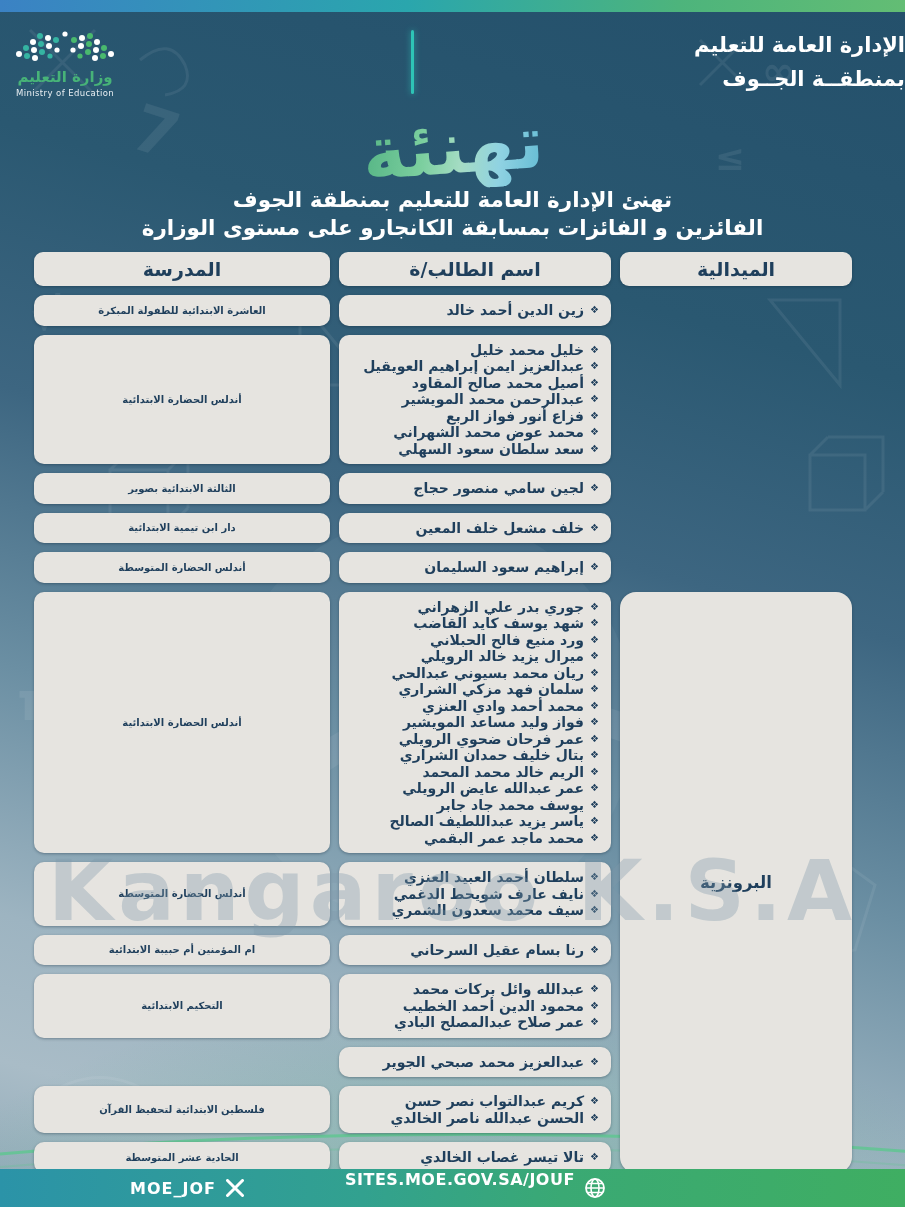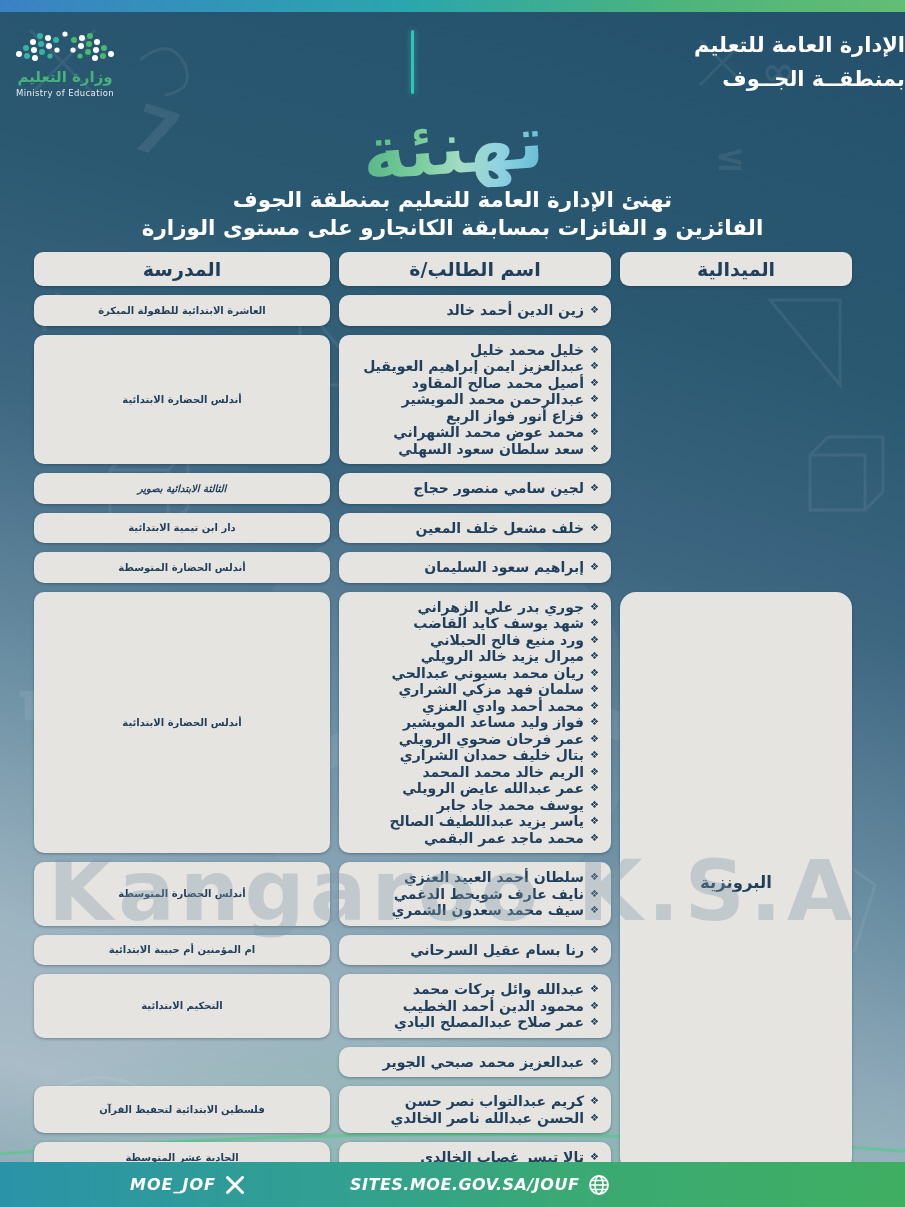--- a/index.html
+++ b/index.html
@@ -45,27 +45,27 @@
   .school-cell{display:flex;align-items:center;justify-content:center;text-align:right;font-size:10px;line-height:17px;padding:5px 10px;}
   .sline{display:flex;align-items:center;gap:6px;justify-content:flex-start;}
   .bullet{font-size:10px;line-height:16.5px;}
   
   .kangaroo-wm{
     position:absolute;top:842px;left:0;right:0;z-index:4;text-align:center;pointer-events:none;
     font-size:84px;font-weight:bold;letter-spacing:5px;color:rgba(125,152,168,.35);white-space:nowrap;
   }
   
   .footer{
-    position:absolute;bottom:0;left:0;width:905px;height:45px;z-index:3;
+    position:absolute;bottom:0;left:0;width:905px;height:38px;z-index:3;
     background:linear-gradient(90deg,#2b93a8 0%,#32a18f 40%,#3aa974 62%,#3fae62 100%);
-    display:flex;align-items:center;color:#fff;font-weight:bold;font-style:italic;
+    display:flex;align-items:center;color:#fff;font-weight:bold;
   }
   .x-group{position:absolute;left:130px;display:flex;align-items:center;gap:10px;font-size:16px;letter-spacing:1px;}
   .site-group{position:absolute;left:345px;display:flex;align-items:center;gap:9px;font-size:16px;letter-spacing:.5px;}
-  .site-text{display:flex;flex-direction:row;align-items:flex-start;gap:5px;}
+  .site-text{display:flex;flex-direction:column;align-items:flex-start;gap:14px;}
   .site-underline{height:4px;border-radius:2px;background:linear-gradient(90deg,#69c06a 0%,#4f9f8e 55%,#3a7fc2 100%);}
   .icon-svg{display:block;}
 </style>
 </head>
 <body>
 
 <div class="page">
 
   <svg class="bg-doodles" width="905" height="1207" viewBox="0 0 905 1207">
     <g stroke="rgba(255,255,255,0.07)" fill="none" stroke-width="3">
@@ -191,21 +191,21 @@
           <span>سعد سلطان سعود السهلي</span>
         </div>
       </div>
       <div class="cell school-cell" style="grid-area: 3 / 3;">أندلس الحضارة الابتدائية</div>
       <div class="cell student-cell" style="grid-area: 4 / 2;">
         <div class="sline">
           <span class="bullet">❖</span>
           <span>لجين سامي منصور حجاج</span>
         </div>
       </div>
-      <div class="cell school-cell" style="grid-area: 4 / 3; font-style: italic;">الثالثة الابتدائية بصوير</div>
+      <div class="cell school-cell" style="grid-area: 4 / 3;">الثالثة الابتدائية بصوير</div>
       <div class="cell student-cell" style="grid-area: 5 / 2;">
         <div class="sline">
           <span class="bullet">❖</span>
           <span>خلف مشعل خلف المعين</span>
         </div>
       </div>
       <div class="cell school-cell" style="grid-area: 5 / 3;">دار ابن تيمية الابتدائية</div>
       <div class="cell student-cell" style="grid-area: 6 / 2;">
         <div class="sline">
           <span class="bullet">❖</span>

